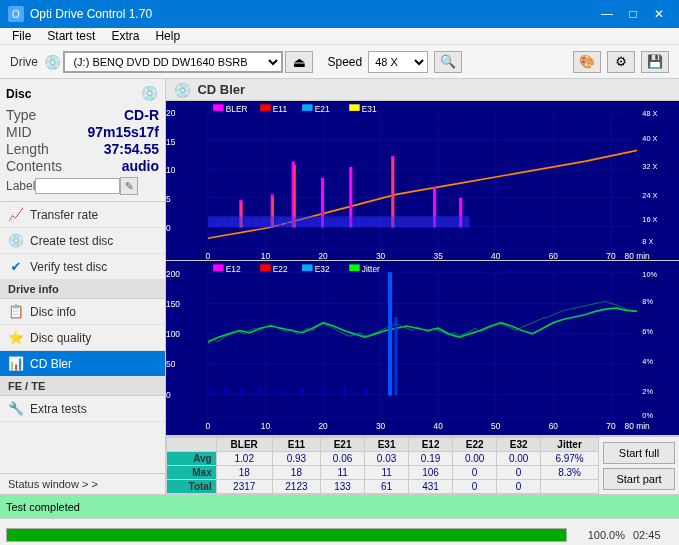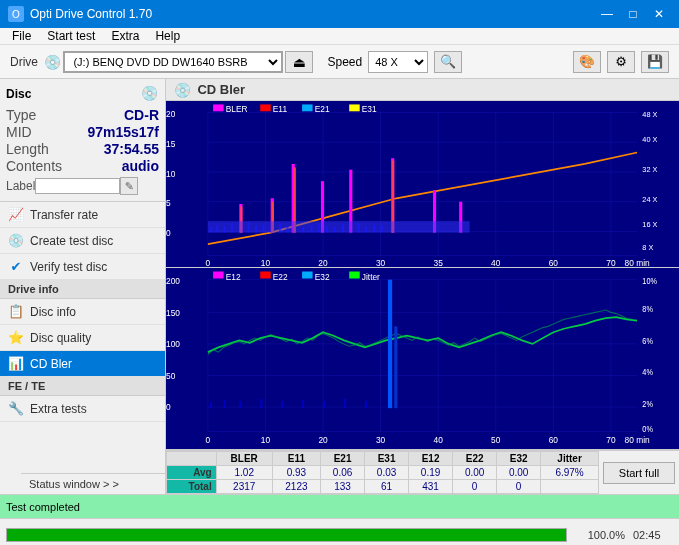--- a/index.html
+++ b/index.html
@@ -166,21 +166,20 @@
     
     .status-nav {
       display: flex;
       gap: 4px;
       padding: 4px 8px;
       font-size: 11px;
       color: #333;
       border-top: 1px solid #ccc;
       margin-top: auto;
       cursor: pointer;
-      margin-left: 21px;
     }
 
     
     .content-area {
       flex: 1;
       display: flex;
       flex-direction: column;
       background: white;
       overflow: hidden;
     }
@@ -621,34 +620,46 @@
             <td>1.02</td>
             <td>0.93</td>
             <td>0.06</td>
             <td>0.03</td>
             <td>0.19</td>
             <td>0.00</td>
             <td>0.00</td>
             <td>6.97%</td>
           </tr>
           <tr>
+            <td class="row-label">Max</td>
+            <td>18</td>
+            <td>18</td>
+            <td>11</td>
+            <td>11</td>
+            <td>106</td>
+            <td>0</td>
+            <td>0</td>
+            <td>8.3%</td>
+          </tr>
+          <tr>
             <td class="row-label">Total</td>
             <td>2317</td>
             <td>2123</td>
             <td>133</td>
             <td>61</td>
             <td>431</td>
             <td>0</td>
             <td>0</td>
             <td></td>
           </tr>
         </tbody>
       </table>
       <div class="start-buttons">
         <button class="start-btn">Start full</button>
+        <button class="start-btn">Start part</button>
       </div>
     </div>
   </div>
 </div>
 
 <div class="status-bar">
   <span>Test completed</span>
 </div>
 
 <div class="progress-bar-area">

